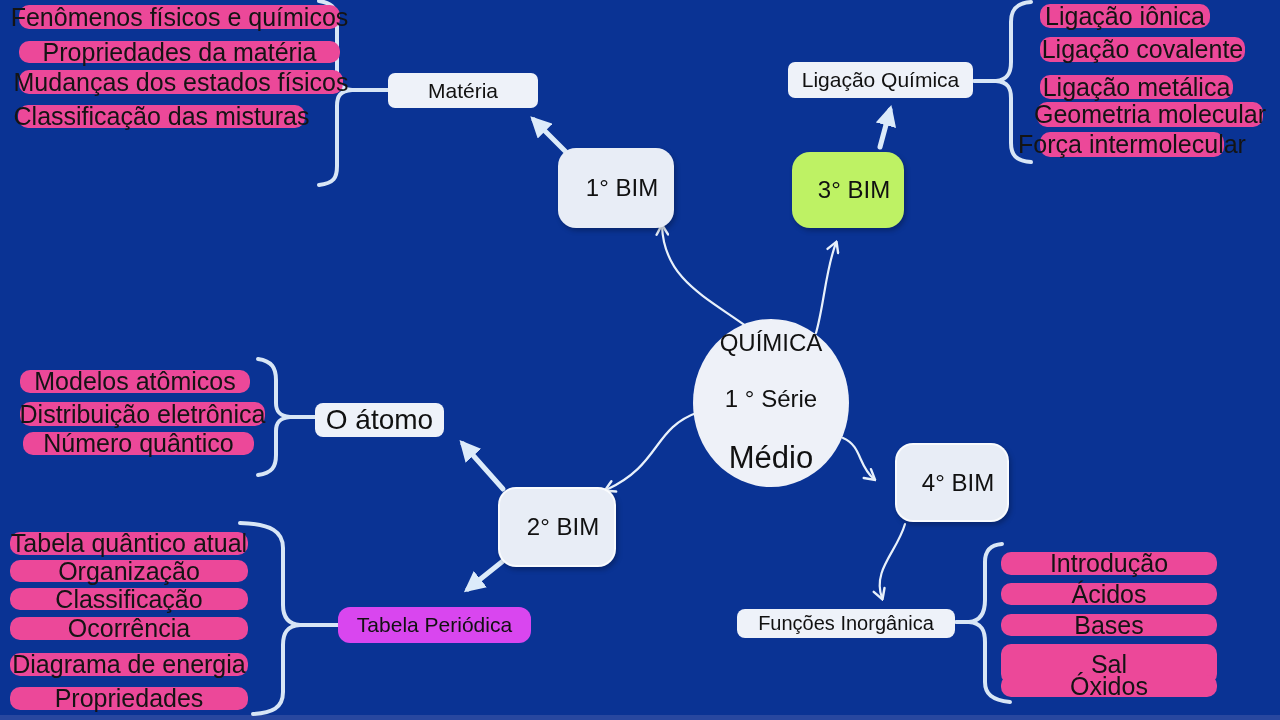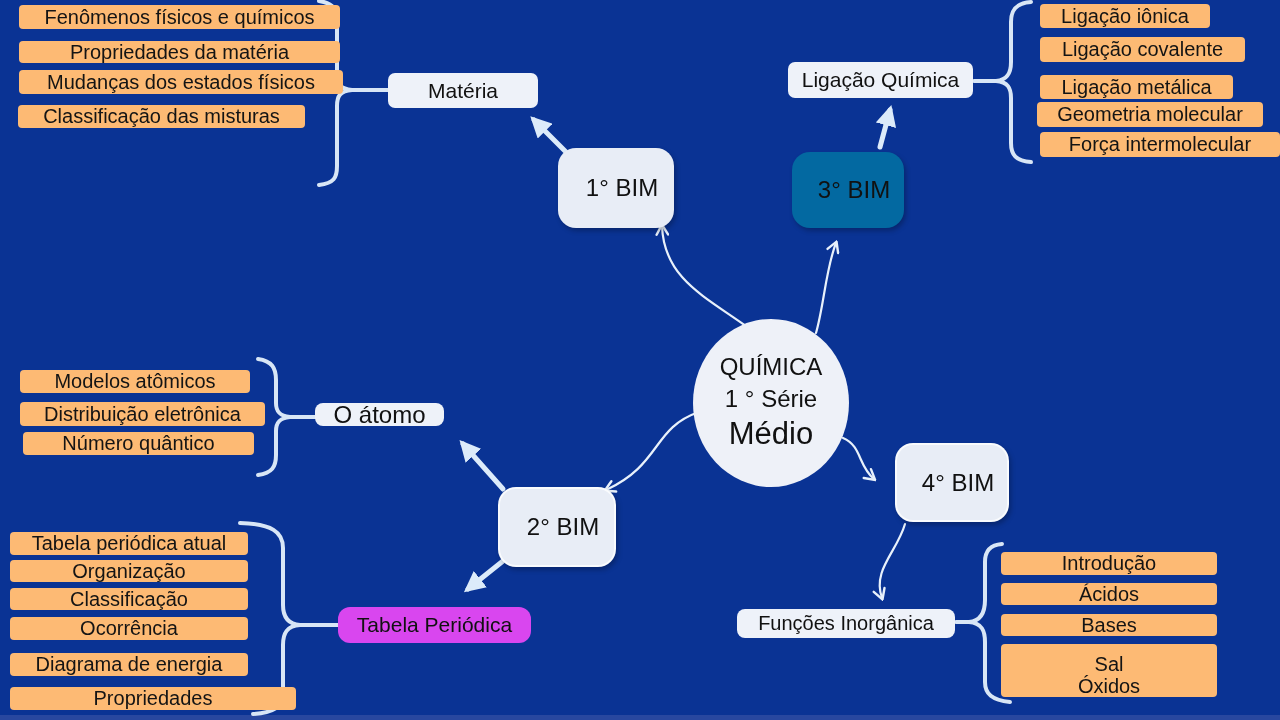--- a/index.html
+++ b/index.html
@@ -8,45 +8,45 @@
     position:relative;width:1280px;height:720px;overflow:hidden;
     background:#0a3394;
   }
   #bottom-strip{
     position:absolute;left:0;bottom:0;width:1280px;height:5px;
     background:#28479f;
   }
   svg.links{position:absolute;left:0;top:0;z-index:1;}
   .item{
     position:absolute;z-index:2;
-    background:#fdba74;border-radius:4px;
+    background:#ec4899;border-radius:10px;
     display:flex;align-items:center;justify-content:center;
-    color:#141414;font-size:20px;white-space:nowrap;
+    color:#141414;font-size:25px;white-space:nowrap;
   }
   .topic{
     position:absolute;z-index:2;
     background:#eef2f9;border-radius:7px;
     display:flex;align-items:center;justify-content:center;
     color:#111;font-size:21px;white-space:nowrap;
   }
   .bim{
     position:absolute;z-index:2;
     background:#e8edf6;border-radius:18px;
     display:flex;align-items:center;justify-content:center;
     color:#111;font-size:24px;
     box-shadow:2px 3px 5px rgba(0,0,0,0.25);
     padding-left:12px;
   }
   .bim.ring{border:2px solid rgba(255,255,255,0.75);}
-  .bim.gray{background:#0369a1;}
+  .bim.gray{background:#bef264;}
   #center-ellipse{
     position:absolute;z-index:2;left:693px;top:319px;width:156px;height:168px;
     background:#eef1f8;border-radius:50%;
     display:flex;flex-direction:column;align-items:center;justify-content:center;
-    color:#111;font-size:24px;line-height:1.32;text-align:center;
+    color:#111;font-size:24px;line-height:1.32;text-align:center;gap:24px;
   }
   #center-ellipse .bold{font-weight:normal;font-size:31px;}
 </style>
 </head>
 <body>
 
 <div id="canvas">
 
   <svg class="links" width="1280" height="720" viewBox="0 0 1280 720">
     <defs>
@@ -97,45 +97,45 @@
     <div class="bold">Médio</div>
   </div>
 
   <div class="bim" style="left:558px;top:148px;width:104px;height:80px">1° BIM</div>
   <div class="bim ring" style="left:498px;top:487px;width:102px;height:76px">2° BIM</div>
   <div class="bim gray" style="left:792px;top:152px;width:100px;height:76px">3° BIM</div>
   <div class="bim ring" style="left:895px;top:443px;width:98px;height:75px">4° BIM</div>
 
   <div class="topic" style="left:388px;top:73px;width:150px;height:35px">Matéria</div>
   <div class="topic" style="left:788px;top:62px;width:185px;height:36px">Ligação Química</div>
-  <div class="topic" style="left:315px;top:403px;width:129px;height:23px;border-radius:8px;font-size:24px">O átomo</div>
+  <div class="topic" style="left:315px;top:403px;width:129px;height:34px;border-radius:8px;font-size:28px">O átomo</div>
   <div class="topic" style="left:338px;top:607px;width:193px;height:36px;border-radius:12px;background:#d946ef">Tabela Periódica</div>
   <div class="topic" style="left:737px;top:609px;width:218px;height:29px;border-radius:8px;font-size:20px">Funções Inorgânica</div>
 
   <div class="item" style="left:19px;top:5px;width:321px;height:24px">Fenômenos físicos e químicos</div>
   <div class="item" style="left:19px;top:41px;width:321px;height:22px">Propriedades da matéria</div>
   <div class="item" style="left:19px;top:70px;width:324px;height:24px">Mudanças dos estados físicos</div>
   <div class="item" style="left:18px;top:105px;width:287px;height:23px">Classificação das misturas</div>
 
   <div class="item" style="left:1040px;top:4px;width:170px;height:24px">Ligação iônica</div>
   <div class="item" style="left:1040px;top:37px;width:205px;height:25px">Ligação covalente</div>
   <div class="item" style="left:1040px;top:75px;width:193px;height:24px">Ligação metálica</div>
   <div class="item" style="left:1037px;top:102px;width:226px;height:25px">Geometria molecular</div>
-  <div class="item" style="left:1040px;top:132px;width:240px;height:25px">Força intermolecular</div>
+  <div class="item" style="left:1040px;top:132px;width:184px;height:25px">Força intermolecular</div>
 
   <div class="item" style="left:20px;top:370px;width:230px;height:23px">Modelos atômicos</div>
   <div class="item" style="left:20px;top:402px;width:245px;height:24px">Distribuição eletrônica</div>
   <div class="item" style="left:23px;top:432px;width:231px;height:23px">Número quântico</div>
 
-  <div class="item" style="left:10px;top:532px;width:238px;height:23px">Tabela periódica atual</div>
+  <div class="item" style="left:10px;top:532px;width:238px;height:23px">Tabela quântico atual</div>
   <div class="item" style="left:10px;top:560px;width:238px;height:22px">Organização</div>
   <div class="item" style="left:10px;top:588px;width:238px;height:22px">Classificação</div>
   <div class="item" style="left:10px;top:617px;width:238px;height:23px">Ocorrência</div>
   <div class="item" style="left:10px;top:653px;width:238px;height:23px">Diagrama de energia</div>
-  <div class="item" style="left:10px;top:687px;width:286px;height:23px">Propriedades</div>
+  <div class="item" style="left:10px;top:687px;width:238px;height:23px">Propriedades</div>
 
   <div class="item" style="left:1001px;top:552px;width:216px;height:23px">Introdução</div>
   <div class="item" style="left:1001px;top:583px;width:216px;height:22px">Ácidos</div>
   <div class="item" style="left:1001px;top:614px;width:216px;height:22px">Bases</div>
   <div class="item" style="left:1001px;top:644px;width:216px;height:40px">Sal</div>
   <div class="item" style="left:1001px;top:675px;width:216px;height:22px">Óxidos</div>
 
   <div id="bottom-strip"></div>
 </div>
 

